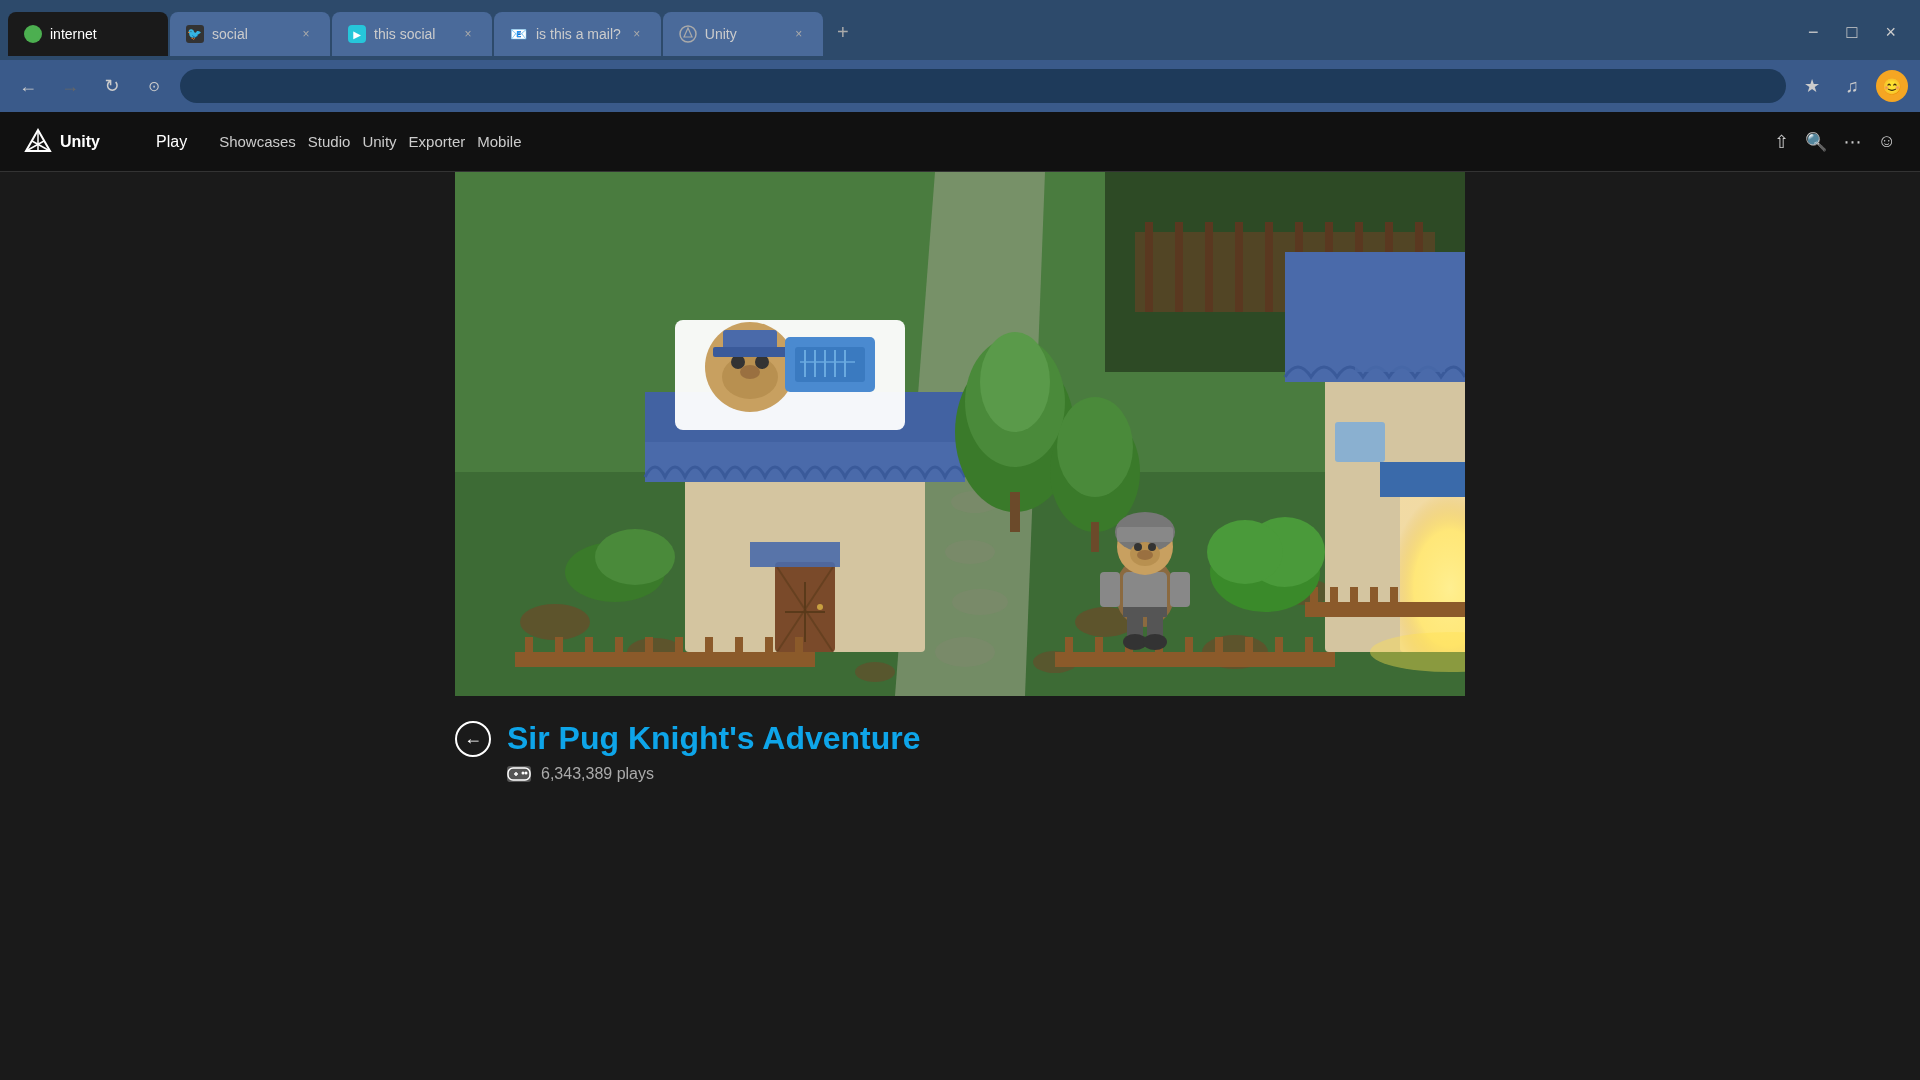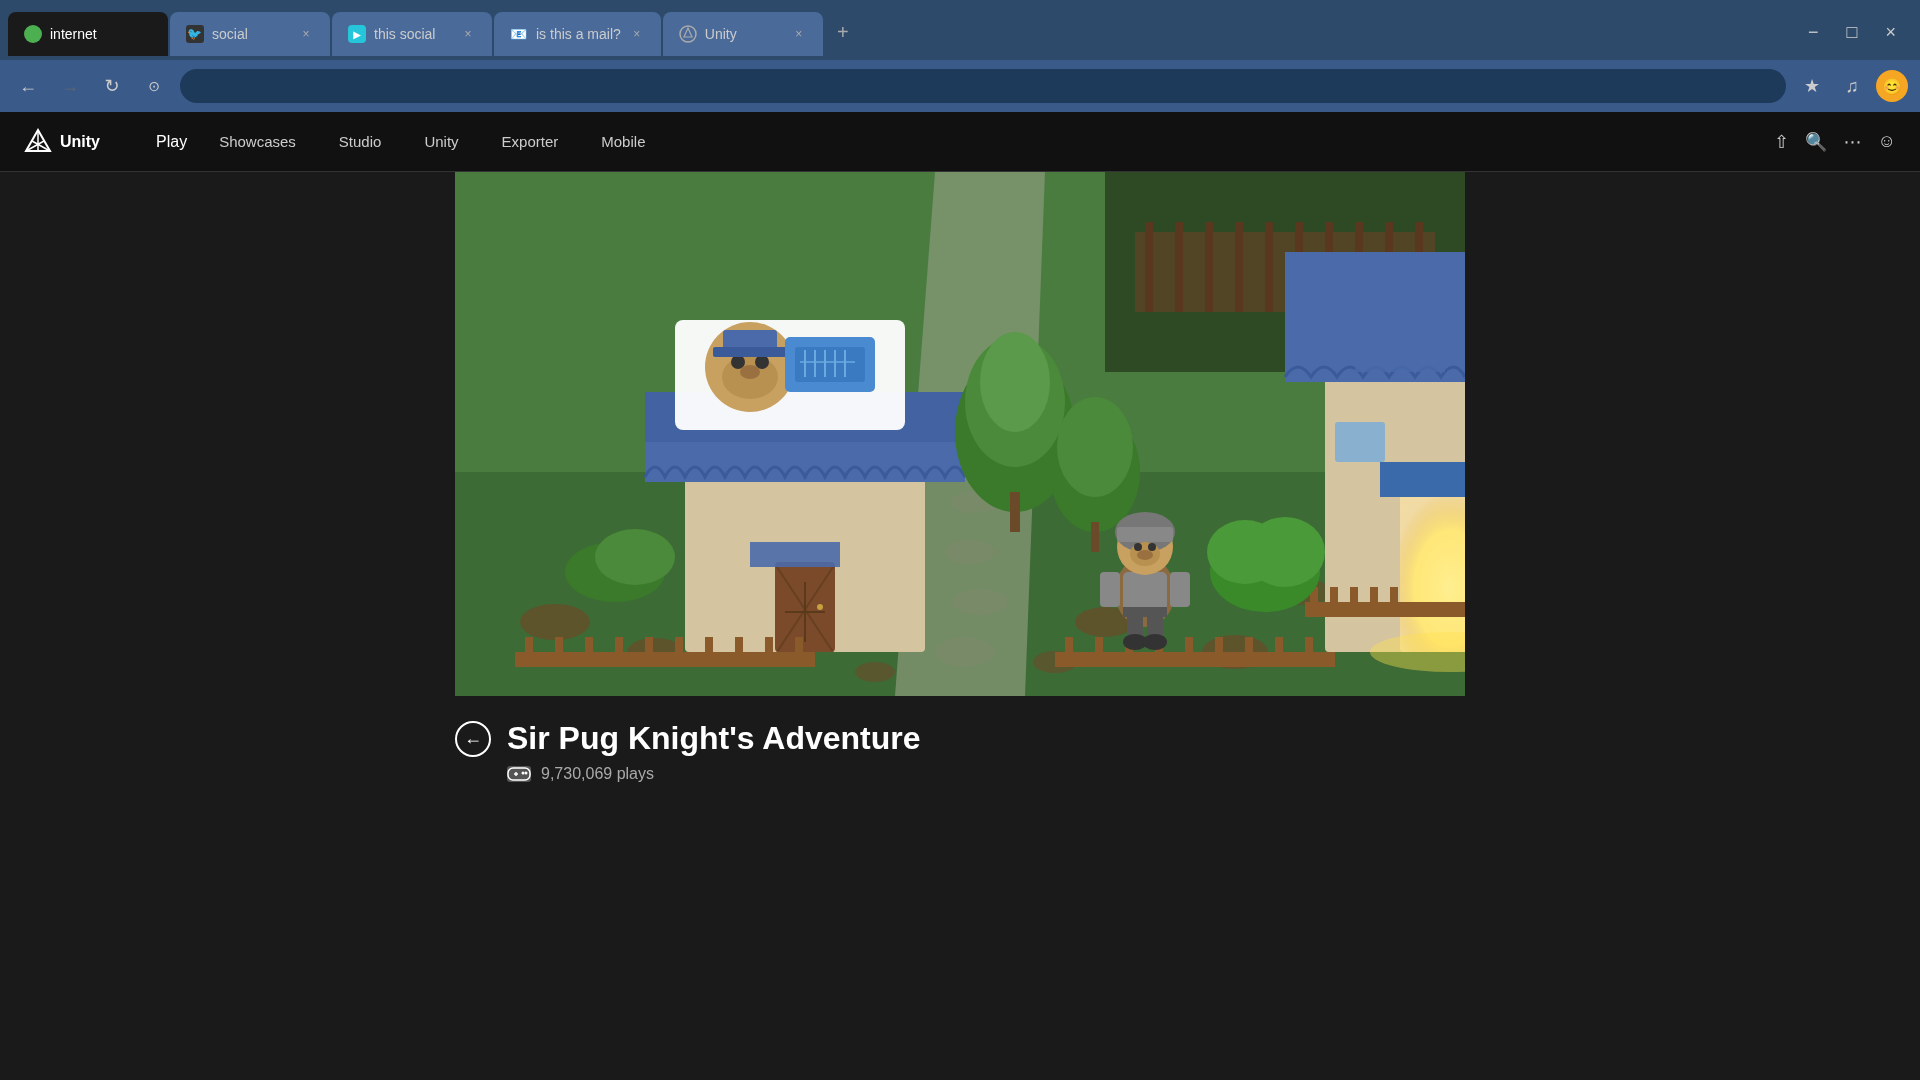--- a/index.html
+++ b/index.html
@@ -33,34 +33,34 @@
 
     
     .content-area { background: #1a1a1a; }
 
     
     .unity-nav { display: flex; align-items: center; padding: 0 24px; height: 60px; background: #111; border-bottom: 1px solid #333; }
     .unity-logo { display: flex; align-items: center; gap: 8px; margin-right: 32px; cursor: pointer; }
     .unity-logo-icon { width: 28px; height: 28px; }
     .unity-logo-text { color: white; font-size: 16px; font-weight: 600; }
     .unity-logo-play { color: white; font-size: 16px; font-weight: 400; margin-left: 48px; }
-    .nav-links { display: flex; gap: 43px; }
+    .nav-links { display: flex; gap: 12px; }
     .nav-link { color: #ccc; font-size: 15px; cursor: pointer; text-decoration: none; }
     .nav-right { margin-left: auto; display: flex; gap: 16px; align-items: center; }
     .nav-icon { color: #ccc; cursor: pointer; font-size: 18px; }
 
     
     .game-container { display: flex; justify-content: center; background: #1a1a1a; padding: 0; }
     .game-frame { width: 1010px; height: 524px; background: #2d5a27; position: relative; overflow: hidden; margin: 0 auto; }
 
     
     .game-info { padding: 24px 455px 24px; display: flex; flex-direction: column; gap: 8px; }
     .game-title-row { display: flex; align-items: center; gap: 16px; }
     .back-btn { width: 36px; height: 36px; border-radius: 50%; border: 2px solid #fff; display: flex; align-items: center; justify-content: center; color: white; cursor: pointer; font-size: 18px; }
-    .game-title { color: #ffffff; font-size: 32px; font-weight: 700; }
+    .game-title { color: #0ea5e9; font-size: 32px; font-weight: 700; }
     .game-plays { display: flex; align-items: center; gap: 10px; color: #aaa; font-size: 16px; margin-left: 52px; }
     .plays-icon { width: 24px; height: 16px; background: #555; border-radius: 3px; display: flex; align-items: center; justify-content: center; font-size: 8px; color: #999; }
   </style>
 </head>
 <body>
 
 <div class="browser-chrome">
 
   <div class="tab-bar">
 
@@ -344,16 +344,16 @@
     <div class="game-plays">
       <div class="plays-icon">
         <svg width="24" height="16" viewBox="0 0 24 16">
             <rect x="1" y="2" width="22" height="12" rx="5" fill="none" stroke="white" stroke-width="1.5"></rect>
             <line x1="7" y1="8" x2="11" y2="8" stroke="white" stroke-width="1.5"></line>
             <line x1="9" y1="6" x2="9" y2="10" stroke="white" stroke-width="1.5"></line>
             <circle cx="16" cy="7" r="1.5" fill="white"></circle>
             <circle cx="19" cy="7" r="1.5" fill="white"></circle>
           </svg>
       </div>
-      <span>9,730,069 plays</span>
+      <span>6,343,389 plays</span>
     </div>
   </div>
 </div>
 
 </body></html>

